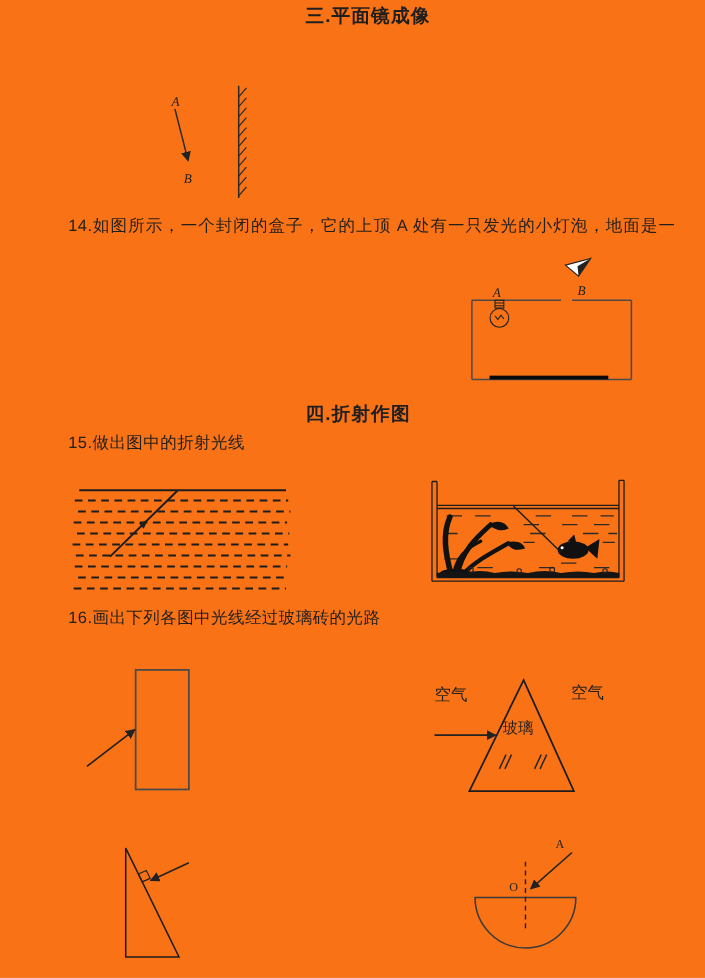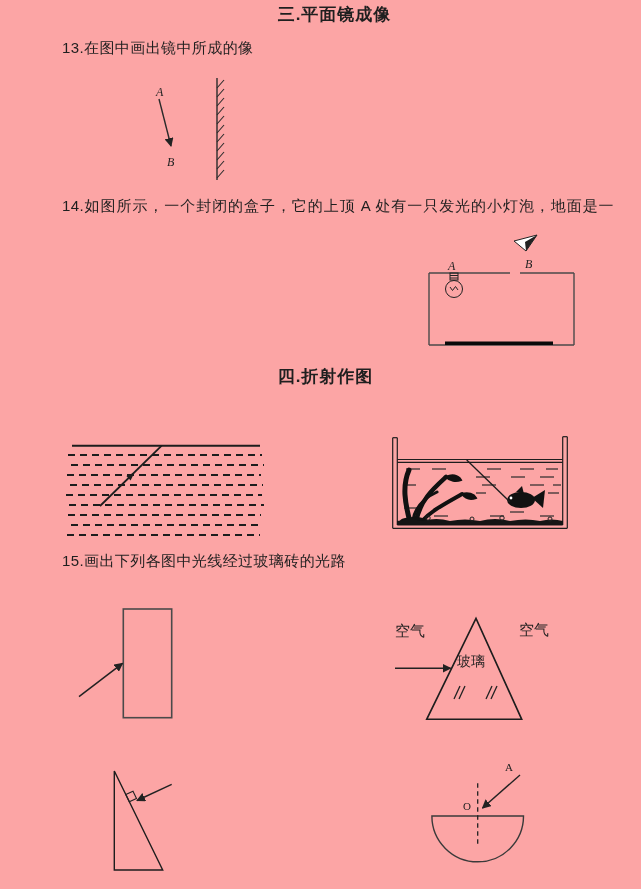--- a/index.html
+++ b/index.html
@@ -1,20 +1,20 @@
 <!DOCTYPE html>
 <html><head>
 <meta charset="utf-8">
 <style>
   html,body{margin:0;padding:0;background:#e8e8e8;}
   .page{
     position:relative;
     width:641px;height:889px;
     margin:0 auto;
-    background:#fca5a5;
+    background:#f97316;
     font-family:"Liberation Sans","DejaVu Sans",sans-serif;
     color:#1f1f1f;
     overflow:hidden;
   }
   .abs{position:absolute;}
   .sec-title{
     left:0;top:3px;width:100%;
     text-align:center;
     font-size:17px;font-weight:700;
     letter-spacing:1px;
@@ -37,21 +37,20 @@
   svg text.lab{font-style:italic;font-size:12px;fill:#222;}
   svg text.cjk{font-family:"Liberation Sans","DejaVu Sans",sans-serif;font-style:normal;font-size:15px;fill:#1f1f1f;}
 </style>
 </head>
 <body>
 
 <div class="page">
 
   <div class="abs sec-title" style="left:14px;">三.平面镜成像</div>
 
-  <div class="abs q-text" style="left:62px;top:39px;">13.在图中画出镜中所成的像</div>
 
   <svg class="abs" style="left:138px;top:76px;" width="95" height="110" viewBox="0 0 95 110">
     <defs>
       <marker id="am1" markerUnits="userSpaceOnUse" markerWidth="9" markerHeight="9" viewBox="0 0 9 9" refX="8" refY="4.5" orient="auto">
         <polygon points="0,0 9,4.5 0,9" fill="#222"></polygon>
       </marker>
     </defs>
     <text class="lab" x="18" y="20">A</text>
     <line x1="21" y1="23" x2="33" y2="70" stroke="#2b2b2b" stroke-width="1.4" marker-end="url(#am1)"></line>
     <text class="lab" x="29" y="90">B</text>
@@ -101,20 +100,21 @@
       <line x1="25" y1="45" x2="33" y2="45"></line>
       <circle cx="29" cy="56" r="8.5"></circle>
       <path d="M25,54 l2.5,3.5 l3,-4 l2.5,3.5"></path>
     </g>
 
     <rect x="20" y="108.5" width="108" height="3.5" fill="#0a0a0a"></rect>
   </svg>
 
   <div class="abs sec-title" style="top:365px;left:5px;">四.折射作图</div>
 
+  <div class="abs q-text" style="left:62px;top:393px;">15.做出图中的折射光线</div>
 
   <svg class="abs" style="left:64px;top:440px;" width="202" height="102" viewBox="0 0 202 102">
     <line x1="8" y1="5.7" x2="196" y2="5.7" stroke="#1d1d1d" stroke-width="2"></line>
     <g stroke="#1d1d1d" stroke-width="1.9" stroke-dasharray="7 5">
       <line x1="4" y1="15" x2="198" y2="15"></line>
         <line x1="7" y1="25" x2="200" y2="25"></line>
       <line x1="3" y1="35" x2="197" y2="35"></line>
         <line x1="6" y1="45" x2="199" y2="45"></line>
       <line x1="2" y1="55" x2="198" y2="55"></line>
         <line x1="5" y1="65" x2="200" y2="65"></line>
@@ -186,21 +186,21 @@
       <path d="M7,97 L7,93 Q20,90 33,93 Q46,89 60,93 Q75,90 90,93 Q105,89 120,93 Q136,90 150,93 Q162,90 173,93 L173,97 Z" fill="#151515"></path>
       <circle cx="38" cy="90" r="2.2" fill="none" stroke="#222" stroke-width="1"></circle>
       <circle cx="82" cy="91" r="2" fill="none" stroke="#222" stroke-width="1"></circle>
       <circle cx="112" cy="90" r="2.2" fill="none" stroke="#222" stroke-width="1"></circle>
       <circle cx="160" cy="91" r="2" fill="none" stroke="#222" stroke-width="1"></circle>
     </g>
 
     <line x1="76.7" y1="32" x2="120" y2="74" stroke="#1d1d1d" stroke-width="1.3"></line>
   </svg>
 
-  <div class="abs q-text" style="left:62px;top:552px;">15.画出下列各图中光线经过玻璃砖的光路</div>
+  <div class="abs q-text" style="left:62px;top:552px;">16.画出下列各图中光线经过玻璃砖的光路</div>
 
   <svg class="abs" style="left:75px;top:605px;" width="105" height="118" viewBox="0 0 105 118">
     <defs>
       <marker id="am2" markerUnits="userSpaceOnUse" markerWidth="9" markerHeight="9" viewBox="0 0 9 9" refX="8" refY="4.5" orient="auto">
         <polygon points="0,0 9,4.5 0,9" fill="#222"></polygon>
       </marker>
     </defs>
     <rect x="48.3" y="4" width="48.4" height="108.7" fill="none" stroke="#4a4a4a" stroke-width="1.6"></rect>
     <line x1="4" y1="91.7" x2="47.5" y2="58.3" stroke="#222" stroke-width="1.5" marker-end="url(#am2)"></line>
   </svg>

